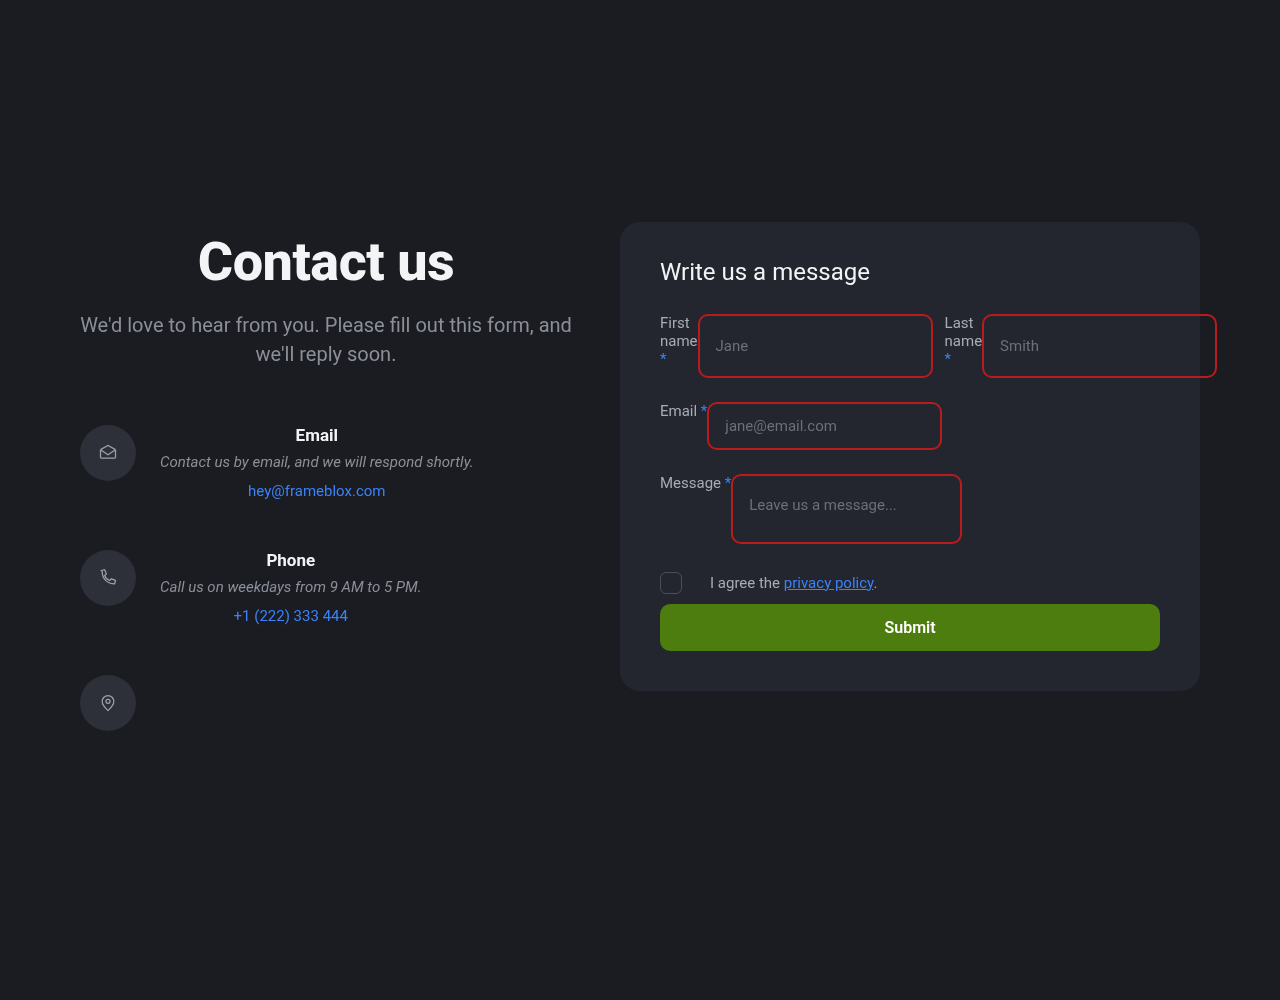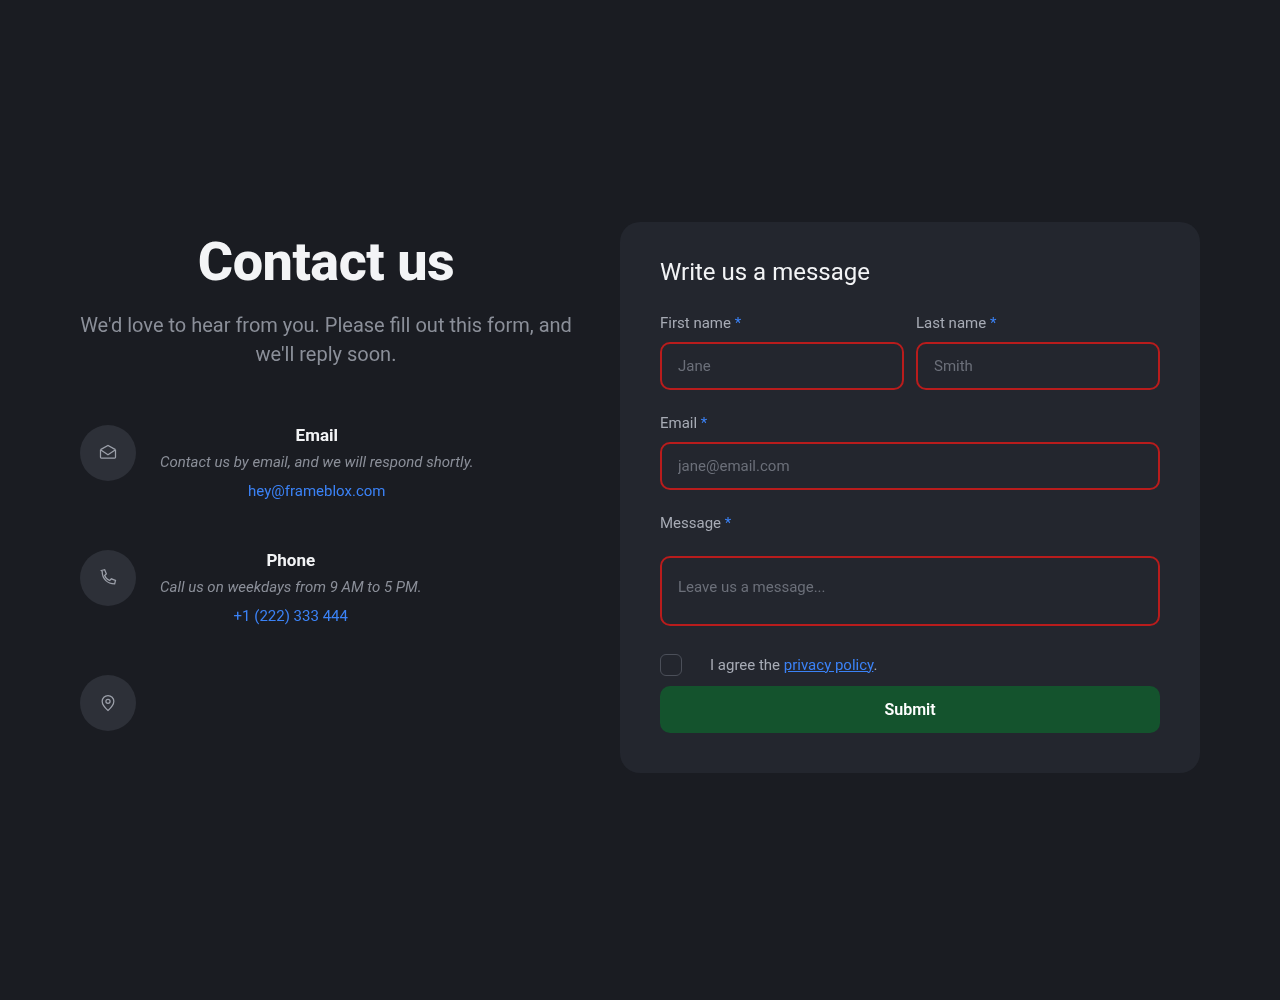--- a/index.html
+++ b/index.html
@@ -100,21 +100,20 @@
     margin-bottom: 28px;
   }
   .row {
     display: flex;
     gap: 12px;
     margin-bottom: 24px;
   }
   .field {
     flex: 1;
     display: flex;
-    flex-direction: column;
   }
   .field-label {
     font-size: 15px;
     color: #a7abb5;
     margin-bottom: 10px;
   }
   .field-label .req {
     color: #3b82f6;
   }
   .text-input, .textarea-input {
@@ -133,21 +132,20 @@
   .textarea-input {
     resize: none;
     height: 70px;
     padding-top: 20px;
   }
   .single {
     margin-bottom: 24px;
   }
   .msg-field {
     margin-bottom: 28px;
-    justify-content: center;
   }
   .msg-field .field-label {
     margin-bottom: 24px;
   }
   .consent {
     display: flex;
     align-items: center;
     gap: 28px;
     margin-bottom: 10px;
   }
@@ -161,21 +159,21 @@
   }
   .consent-text {
     font-size: 15px;
     color: #a7abb5;
   }
   .consent-text .pp {
     color: #3b82f6;
   }
   .submit-btn {
     width: 100%;
-    background: #14532d;
+    background: #4d7c0f;
     color: #fff;
     border: none;
     border-radius: 10px;
     padding: 14px 0;
     font-size: 16px;
     font-weight: 600;
     cursor: pointer;
     font-family: inherit;
   }
 </style>

